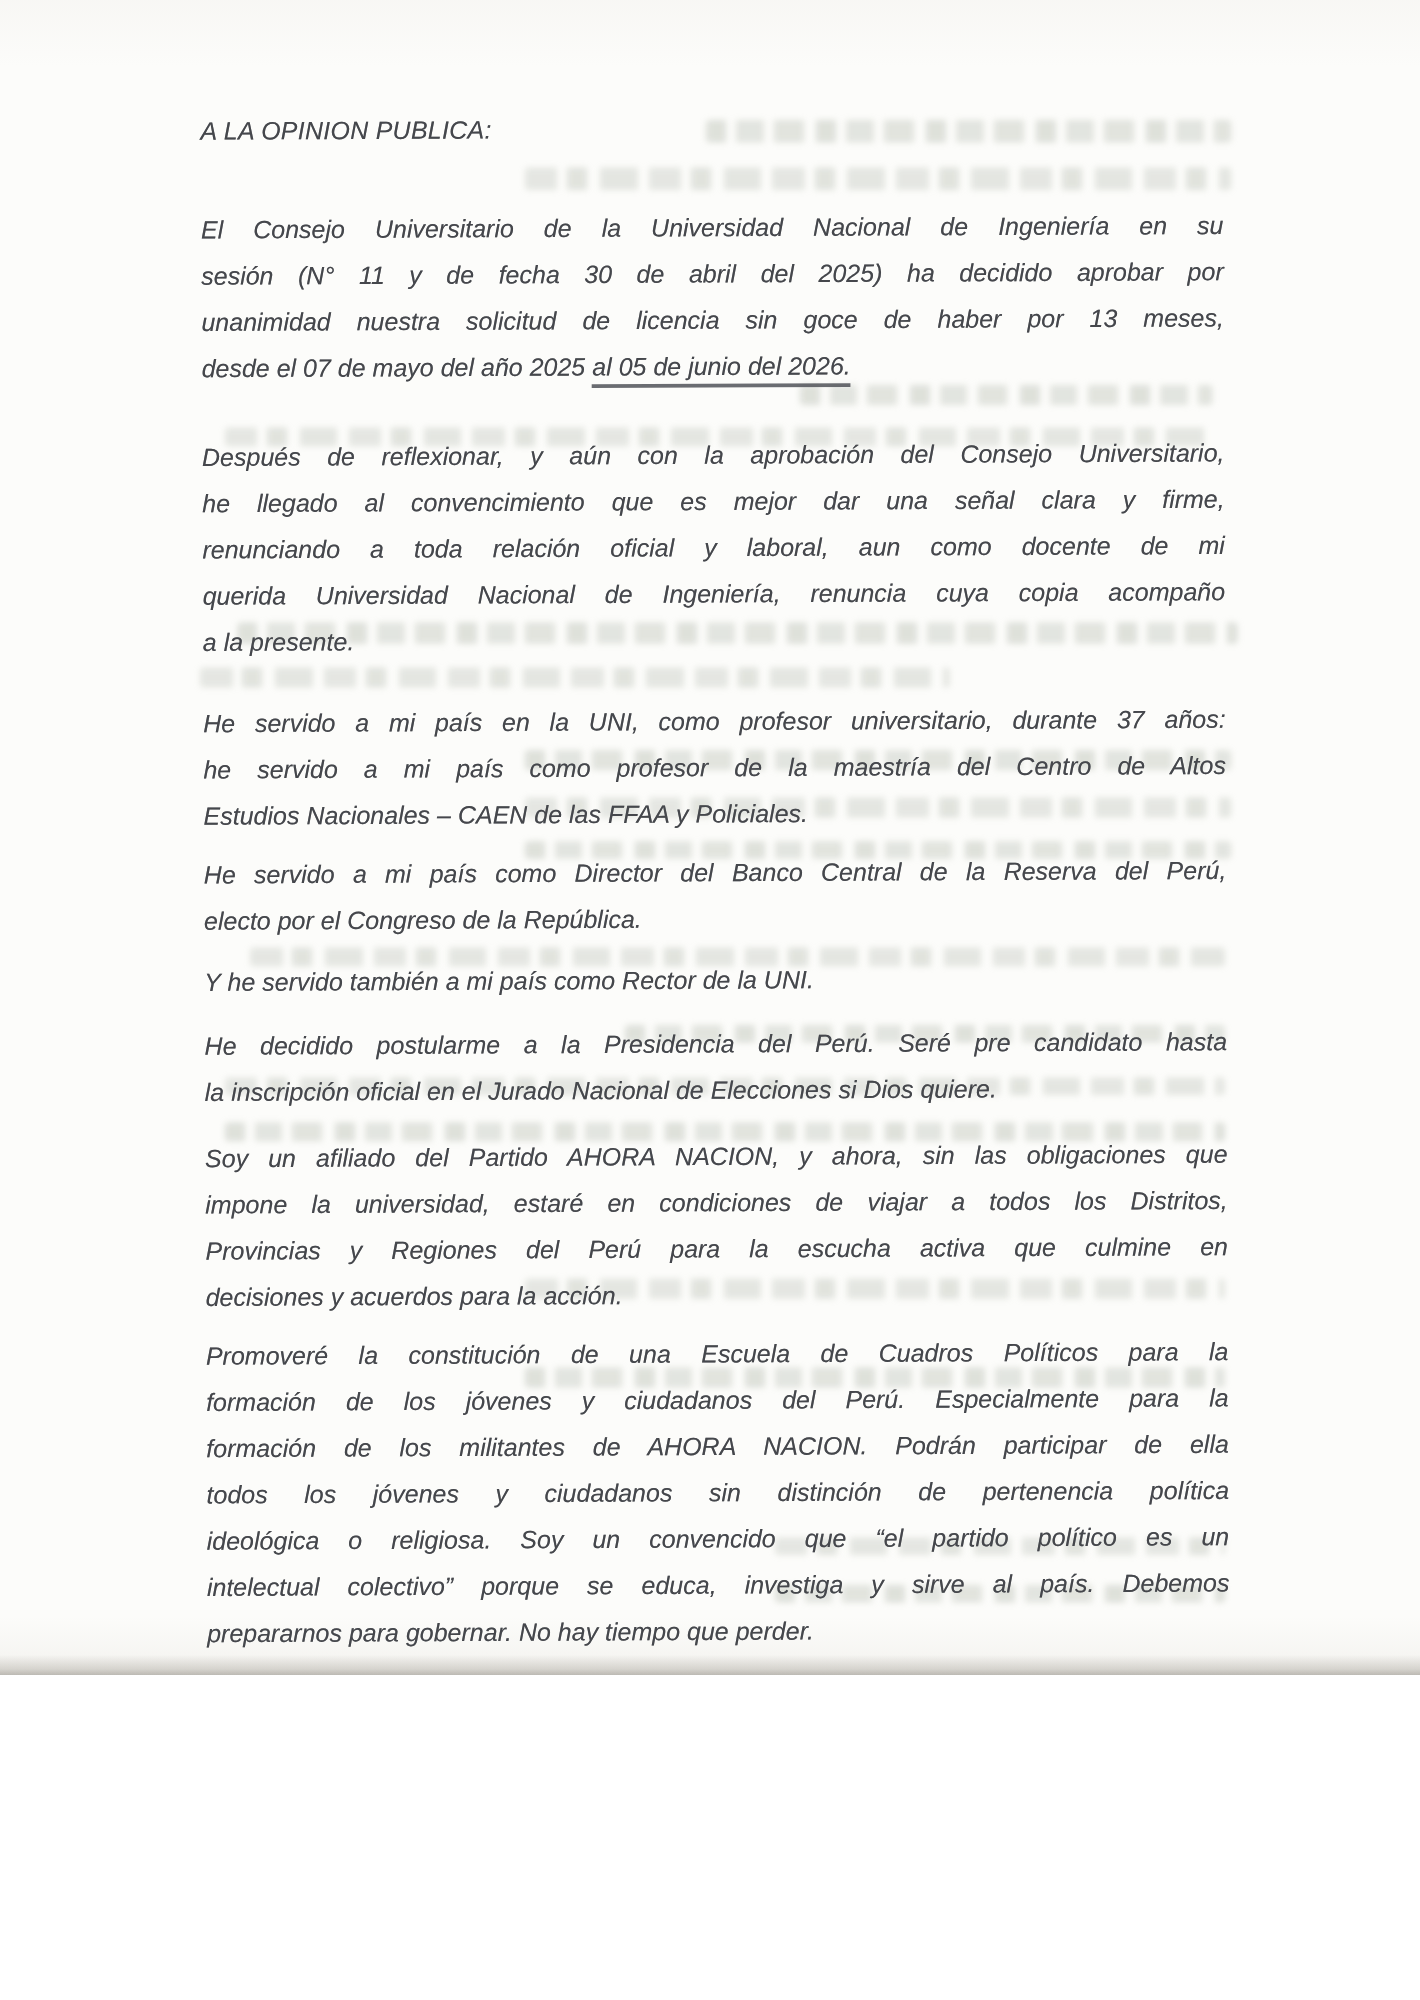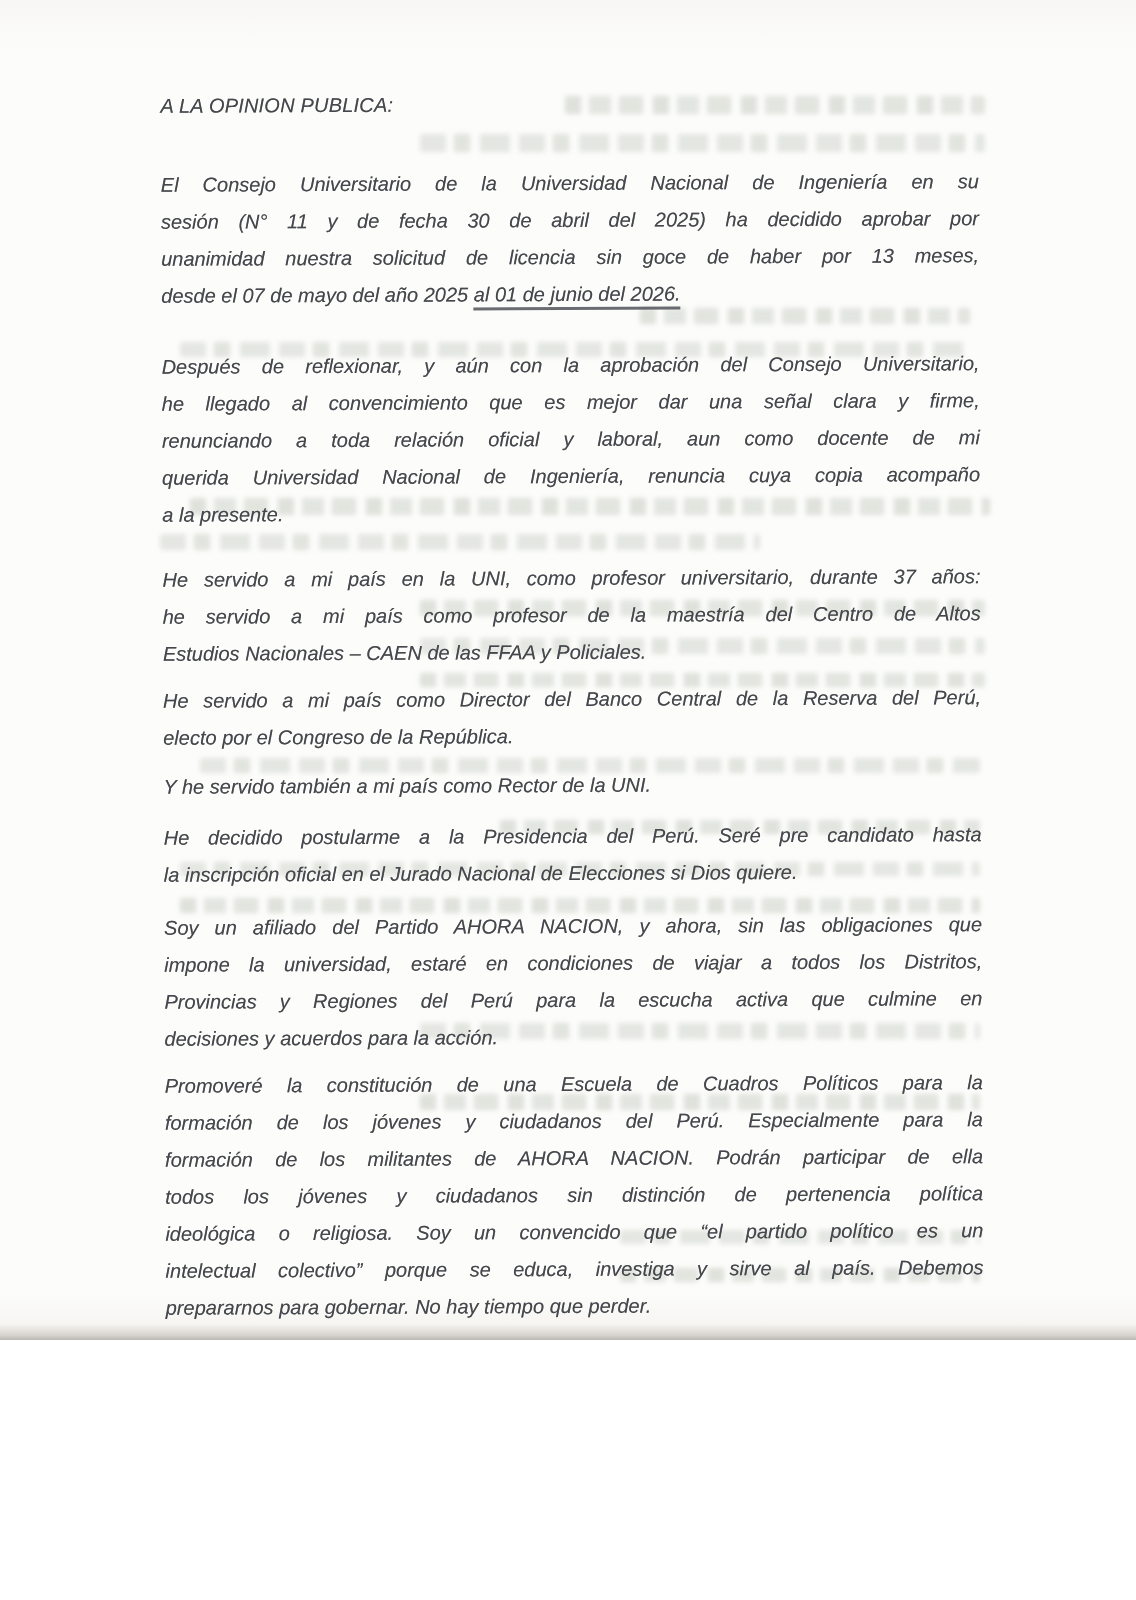--- a/index.html
+++ b/index.html
@@ -126,21 +126,21 @@
   <div class="bleed bleed-a" style="left:530px; top:1476px; width:460px; height:14px;"></div>
 
   <div class="content">
 
     <div class="salutation">A LA OPINION PUBLICA:</div>
 
     <p class="para" style="margin-bottom:34px">
       <span class="ln">El Consejo Universitario de la Universidad Nacional de Ingeniería en su</span>
       <span class="ln">sesión (N° 11 y de fecha 30 de abril del 2025) ha decidido aprobar por</span>
       <span class="ln">unanimidad nuestra solicitud de licencia sin goce de haber por 13 meses,</span>
-      <span class="ln ln-last"><span>desde el 07 de mayo del año 2025 </span><span class="u">al 01 de junio del 2026.</span></span>
+      <span class="ln ln-last"><span>desde el 07 de mayo del año 2025 </span><span class="u">al 05 de junio del 2026.</span></span>
     </p>
 
     <p class="para" style="margin-bottom:28px">
       <span class="ln">Después de reflexionar, y aún con la aprobación del Consejo Universitario,</span>
       <span class="ln">he llegado al convencimiento que es mejor dar una señal clara y firme,</span>
       <span class="ln">renunciando a toda relación oficial y laboral, aun como docente de mi</span>
       <span class="ln">querida Universidad Nacional de Ingeniería, renuncia cuya copia acompaño</span>
       <span class="ln ln-last">a la presente.</span>
     </p>
 

